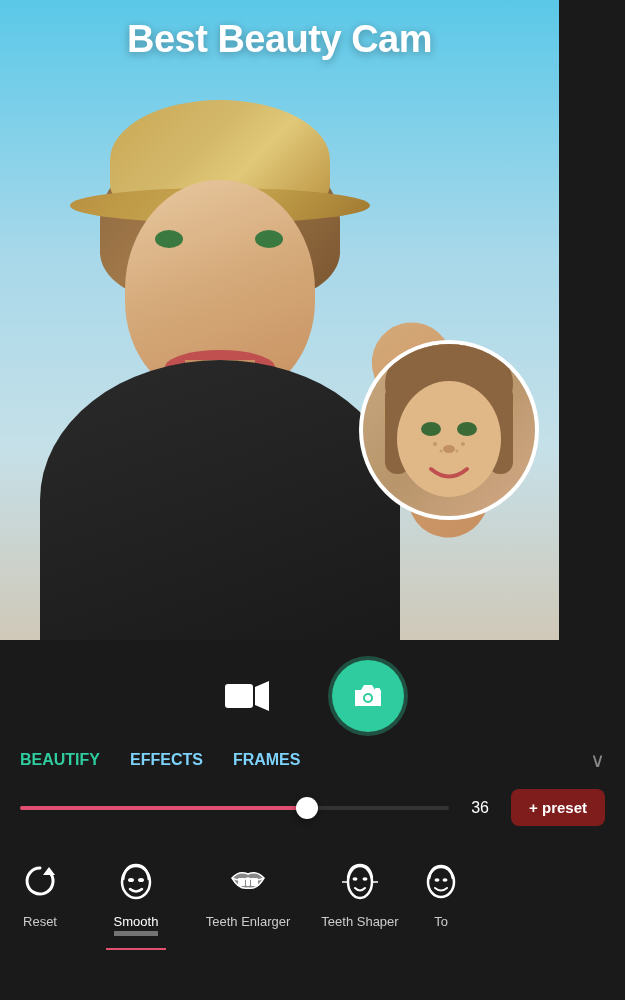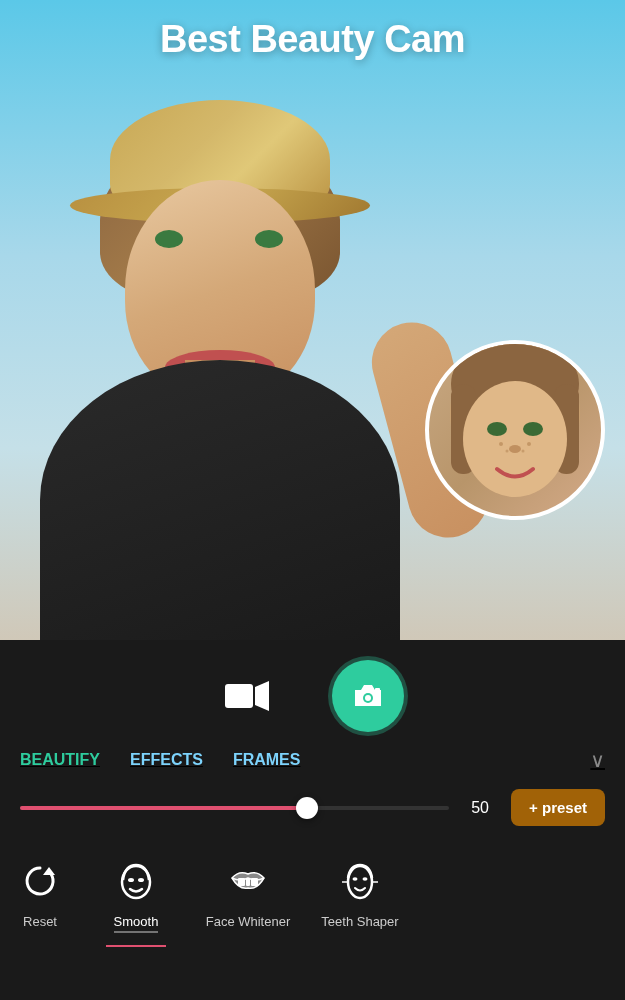--- a/index.html
+++ b/index.html
@@ -7,21 +7,21 @@
       width: 625px;
       height: 1000px;
       overflow: hidden;
       font-family: 'Arial', sans-serif;
       background: #1a1a1a;
       position: relative;
     }
 
     
     .photo-area {
-      width: 625px;
+      width: 559px;
       height: 640px;
       position: relative;
       overflow: hidden;
       background: linear-gradient(160deg, #87CEEB 0%, #b0d8e8 30%, #d4e8f0 50%, #c8dde0 60%);
     }
 
     
     .sky-bg {
       position: absolute;
       top: 0; left: 0; right: 0; bottom: 0;
@@ -97,21 +97,20 @@
       box-shadow: 0 0 0 4px rgba(46, 204, 158, 0.3);
     }
 
     
     .tabs-row {
       display: flex;
       align-items: center;
       padding: 0 20px;
       margin-bottom: 16px;
       gap: 30px;
-      text-decoration: underline;
     }
 
     .tab {
       font-size: 16px;
       font-weight: 600;
       color: #7dd3fc;
       cursor: pointer;
       padding: 4px 0;
     }
 
@@ -166,21 +165,21 @@
 
     .slider-value {
       color: white;
       font-size: 16px;
       font-weight: 500;
       min-width: 30px;
       text-align: center;
     }
 
     .preset-btn {
-      background: #a16207;
+      background: #7f1d1d;
       color: white;
       border: none;
       border-radius: 8px;
       padding: 10px 18px;
       font-size: 15px;
       font-weight: 600;
       cursor: pointer;
     }
 
     
@@ -215,21 +214,21 @@
     }
 
     .icon-label {
       font-size: 13px;
       color: #ccc;
       text-align: right;
     }
 
     .icon-item.active .icon-label {
       color: white;
-      border-bottom: 2px solid #737373;
+      border-bottom: 5px solid #737373;
       padding-bottom: 2px;
     }
 
     
     .person-body {
       position: absolute;
       bottom: 0;
       left: 0;
       width: 450px;
       height: 600px;
@@ -423,21 +422,21 @@
     <div class="tab">EFFECTS</div>
     <div class="tab">FRAMES</div>
     <div class="chevron-down">∨</div>
   </div>
 
   <div class="slider-row">
     <div class="slider-track">
       <div class="slider-fill"></div>
       <div class="slider-thumb"></div>
     </div>
-    <div class="slider-value">50</div>
+    <div class="slider-value">36</div>
     <button class="preset-btn">+ preset</button>
   </div>
 
   <div class="icons-row">
 
     <div class="icon-item">
       <div class="icon-symbol">
         <svg width="38" height="38" viewBox="0 0 38 38">
           <path d="M19 6 A13 13 0 1 0 30 12" stroke="white" stroke-width="3" fill="none" stroke-linecap="round"></path>
           <polygon points="28,5 34,13 22,13" fill="white"></polygon>
@@ -470,21 +469,21 @@
 
           <path d="M5 18 Q12 10 21 14 Q30 10 37 18 Q30 30 21 28 Q12 30 5 18 Z" fill="#888" stroke="white" stroke-width="1.5"></path>
 
           <path d="M5 18 Q13 22 21 18 Q29 22 37 18" stroke="white" stroke-width="1.5" fill="none"></path>
 
           <rect x="11" y="18" width="7" height="8" rx="1" fill="white"></rect>
           <rect x="19" y="18" width="4" height="8" rx="1" fill="white"></rect>
           <rect x="24" y="18" width="7" height="8" rx="1" fill="white"></rect>
         </svg>
       </div>
-      <span class="icon-label">Face Whitener</span>
+      <span class="icon-label">Teeth Enlarger</span>
     </div>
 
 
     <div class="icon-item">
       <div class="icon-symbol">
         <svg width="42" height="42" viewBox="0 0 42 42">
 
           <ellipse cx="21" cy="22" rx="12" ry="16" stroke="white" stroke-width="2.5" fill="none"></ellipse>
 
           <path d="M9 18 Q11 5 21 5 Q31 5 33 18" stroke="white" stroke-width="2.5" fill="none"></path>
@@ -494,15 +493,27 @@
 
           <path d="M16 28 Q21 33 26 28" stroke="white" stroke-width="2" fill="none" stroke-linecap="round"></path>
 
           <line x1="3" y1="22" x2="8" y2="22" stroke="white" stroke-width="1.5"></line>
           <line x1="34" y1="22" x2="39" y2="22" stroke="white" stroke-width="1.5"></line>
         </svg>
       </div>
       <span class="icon-label">Teeth Shaper</span>
     </div>
 
+    <div class="icon-item partial">
+      <div class="icon-symbol">
+        <svg width="42" height="42" viewBox="0 0 42 42">
+          <ellipse cx="21" cy="22" rx="13" ry="15" stroke="white" stroke-width="2.5" fill="none"></ellipse>
+          <path d="M9 19 Q11 6 21 6 Q31 6 33 19" stroke="white" stroke-width="2.5" fill="none"></path>
+          <ellipse cx="17" cy="20" rx="2.5" ry="1.8" fill="white"></ellipse>
+          <ellipse cx="25" cy="20" rx="2.5" ry="1.8" fill="white"></ellipse>
+          <path d="M15 28 Q21 33 27 28" stroke="white" stroke-width="2" fill="none" stroke-linecap="round"></path>
+        </svg>
+      </div>
+      <span class="icon-label">To</span>
+    </div>
 
   </div>
 </div>
 
 </body></html>

